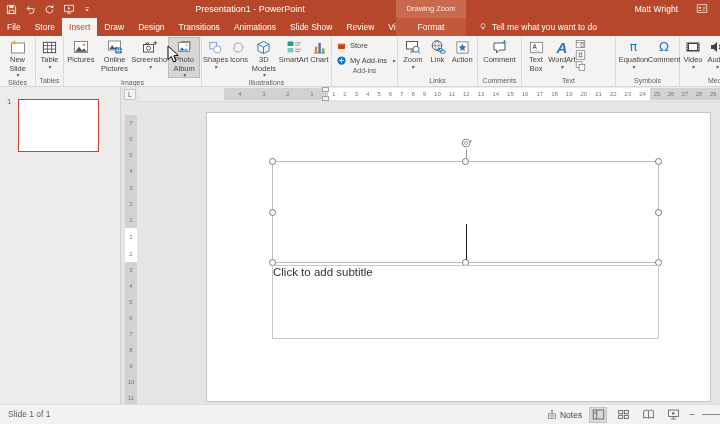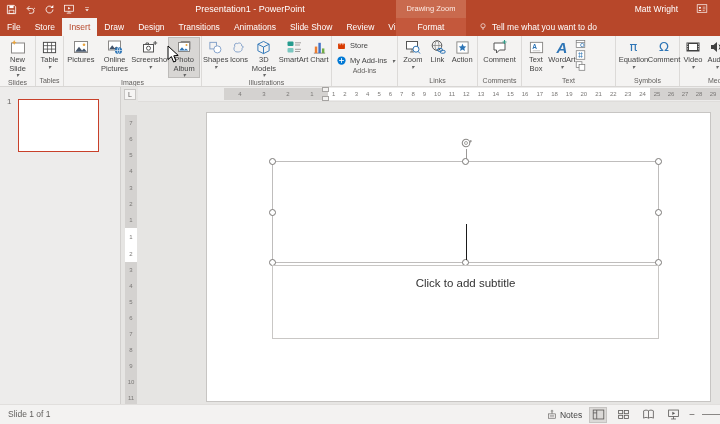--- a/index.html
+++ b/index.html
@@ -54,21 +54,21 @@
   .seg-white { background:#FFFFFF; }
   .indent-top { position:absolute; left:184px; top:0; width:7px; height:5px; background:#F3F2F1; border:1px solid #A6A4A2; }
   .indent-bot { position:absolute; left:184px; top:9px; width:7px; height:5px; background:#F3F2F1; border:1px solid #A6A4A2; }
   .vruler { position:absolute; left:3px; top:28px; width:12px; height:291px; background:#ECEBEA; }
   .vseg { position:absolute; left:0; width:12px; display:flex; flex-direction:column; align-items:center; justify-content:space-around; }
 
   .slide { position:absolute; left:84px; top:25px; width:505px; height:290px; background:#fff; border:1px solid #C7C5C3; }
   .ph { position:absolute; border:1px solid #BFBDBC; }
   .ph-title { left:65px; top:48px; width:387px; height:102px; }
   .ph-sub { left:65px; top:152px; width:387px; height:74px; border-color:#C9C7C5; }
-  .sub-text { margin-top:11px; text-align:center; font-size:11.5px; color:#333; }
+  .sub-text { margin-top:0; font-size:11.5px; color:#333; }
   .handle { position:absolute; width:7px; height:7px; background:#fff; border:1px solid #7A7876; border-radius:50%; }
   .rot-line { position:absolute; left:50%; top:-13px; width:1px; height:13px; background:#9B9997; }
   .rot { position:absolute; left:50%; top:-25px; transform:translateX(-50%); }
   .caret-i { position:absolute; left:50%; top:62px; width:1px; height:36px; background:#1a1a1a; }
 
   
   .statusbar { position:absolute; left:0; top:404px; width:720px; height:20px; background:#F3F2F1; border-top:1px solid #E1DFDD; }
   .sb-left { position:absolute; left:8px; top:0; line-height:19px; font-size:8.5px; color:#605E5C; }
   .sb-right { position:absolute; right:-6px; top:0; height:19px; display:flex; align-items:center; gap:7px; }
   .sb-notes { display:flex; align-items:center; gap:3px; font-size:8.5px; color:#444; }

